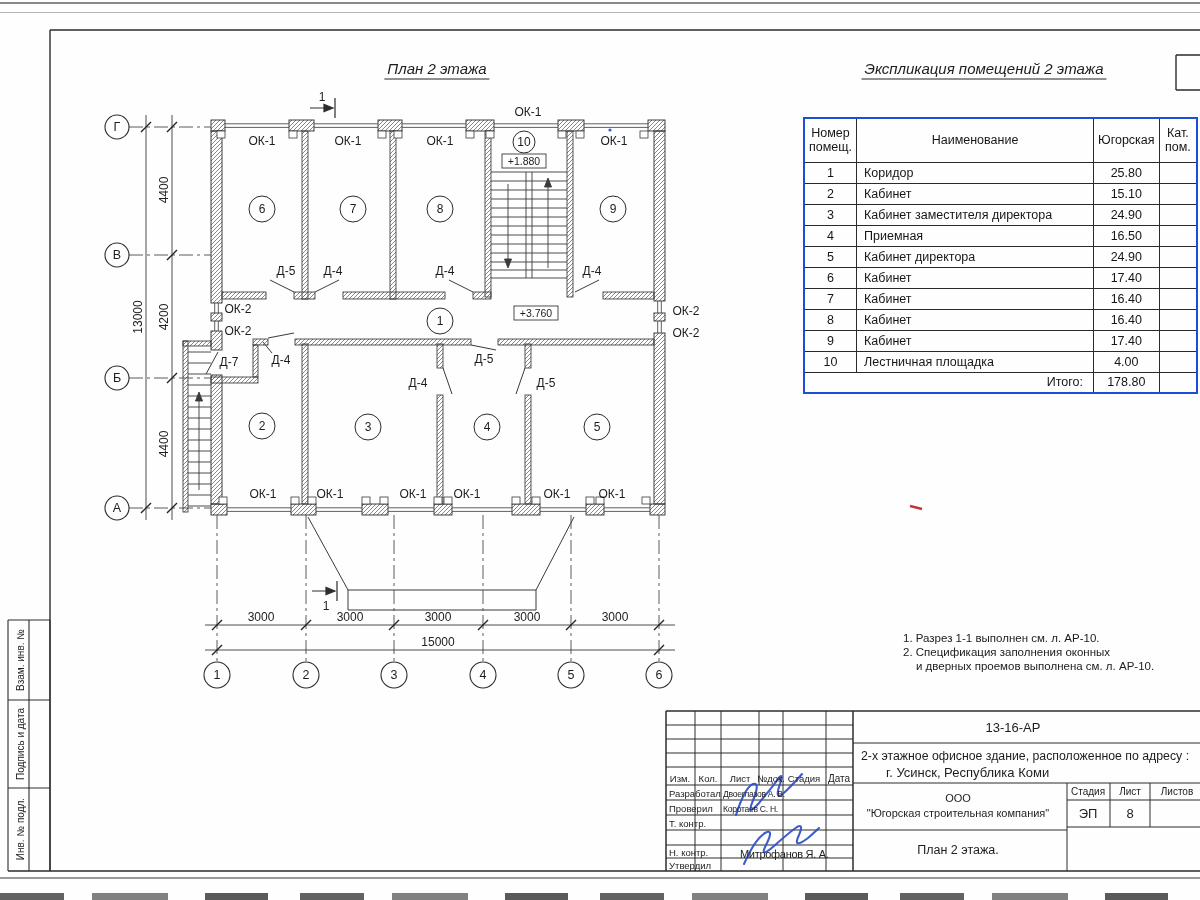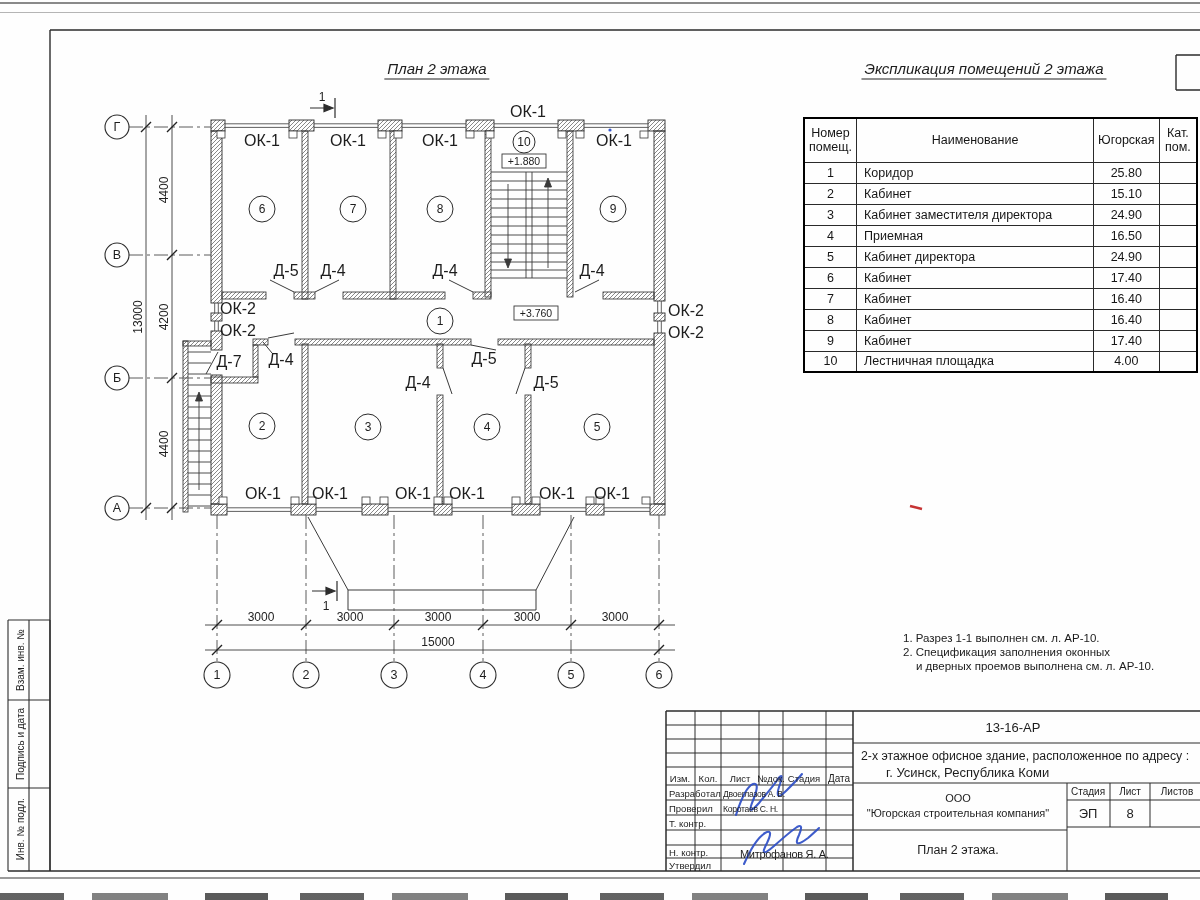--- a/index.html
+++ b/index.html
@@ -1,33 +1,33 @@
 <!DOCTYPE html>
 <html><head>
 <meta charset="utf-8">
 <style>
   html,body{margin:0;padding:0}
   body{width:1200px;height:900px;position:relative;background:#fefefe;
        font-family:"Liberation Sans",sans-serif;color:#1d1d1d;overflow:hidden}
   #linework{position:absolute;left:0;top:0}
-  .lbl{position:absolute;transform:translate(-50%,-50%);font-size:16px;white-space:nowrap;line-height:1}
+  .lbl{position:absolute;transform:translate(-50%,-50%);font-size:12px;white-space:nowrap;line-height:1}
   .rot{transform:translate(-50%,-50%) rotate(-90deg)}
   .title{font-size:15px;font-style:italic;border-bottom:1.3px solid #222;padding:0 3px 3px}
   .axis{font-size:12.5px}
   .dim{font-size:12px;color:#222}
   .lvl{font-size:10.5px}
   .roomnum{font-size:12px}
   .scan-line{position:absolute;left:0;width:100%;background:#8a8a8a}
   .bottom-band{position:absolute;left:0;bottom:0;width:100%;height:7px;opacity:.85;
      background:repeating-linear-gradient(90deg,#474747 0 64px,transparent 64px 92px,#6b6b6b 92px 168px,transparent 168px 205px,#3d3d3d 205px 268px,transparent 268px 300px)}
   
   #schedule{position:absolute;left:803px;top:117px;border-collapse:collapse;table-layout:fixed;
             font-size:12.5px;color:#161616}
   #schedule td,#schedule th{border:1px solid #2a2a2a;padding:0 4px;font-weight:normal;overflow:hidden}
-  #schedule{border:2px solid #000000}
+  #schedule{border:2px solid #1d4ed8}
   #schedule th{white-space:pre-line;font-size:12.5px}
   #schedule .c{text-align:center}
   #schedule .n{text-align:left;padding-left:7px}
   #schedule tr{height:21px}
   #schedule tr.hdr{height:44px}
   
   .tb{position:absolute;font-size:10px;white-space:nowrap}
   .tbc{transform:translate(-50%,-50%)}
   .frame-lbl{position:absolute;font-size:10px;white-space:nowrap;transform:translate(-50%,-50%) rotate(-90deg);color:#222}
   .notes{position:absolute;left:903px;top:631px;font-size:11.5px;line-height:14px;color:#1b1b1b}
@@ -365,20 +365,25 @@
         <td class="n">Кабинет</td>
         <td class="c">17.40</td>
         <td></td>
       </tr>
   <tr>
         <td class="c">10</td>
         <td class="n">Лестничная площадка</td>
         <td class="c">4.00</td>
         <td></td>
       </tr>
+  <tr>
+    <td colspan="2" style="text-align:right;padding-right:10px">Итого:</td>
+    <td class="c">178.80</td>
+    <td></td>
+  </tr>
 </tbody>
   </table>
 
 <div class="notes">
   <div>1. Разрез 1-1 выполнен см. л. АР-10.</div>
   <div>2. Спецификация заполнения оконных</div>
   <div style="margin-left:13px">и дверных проемов выполнена см. л. АР-10.</div>
 </div>
 
 <div class="tb tbc" style="left:1013px;top:727px;font-size:13px">13-16-АР</div>

